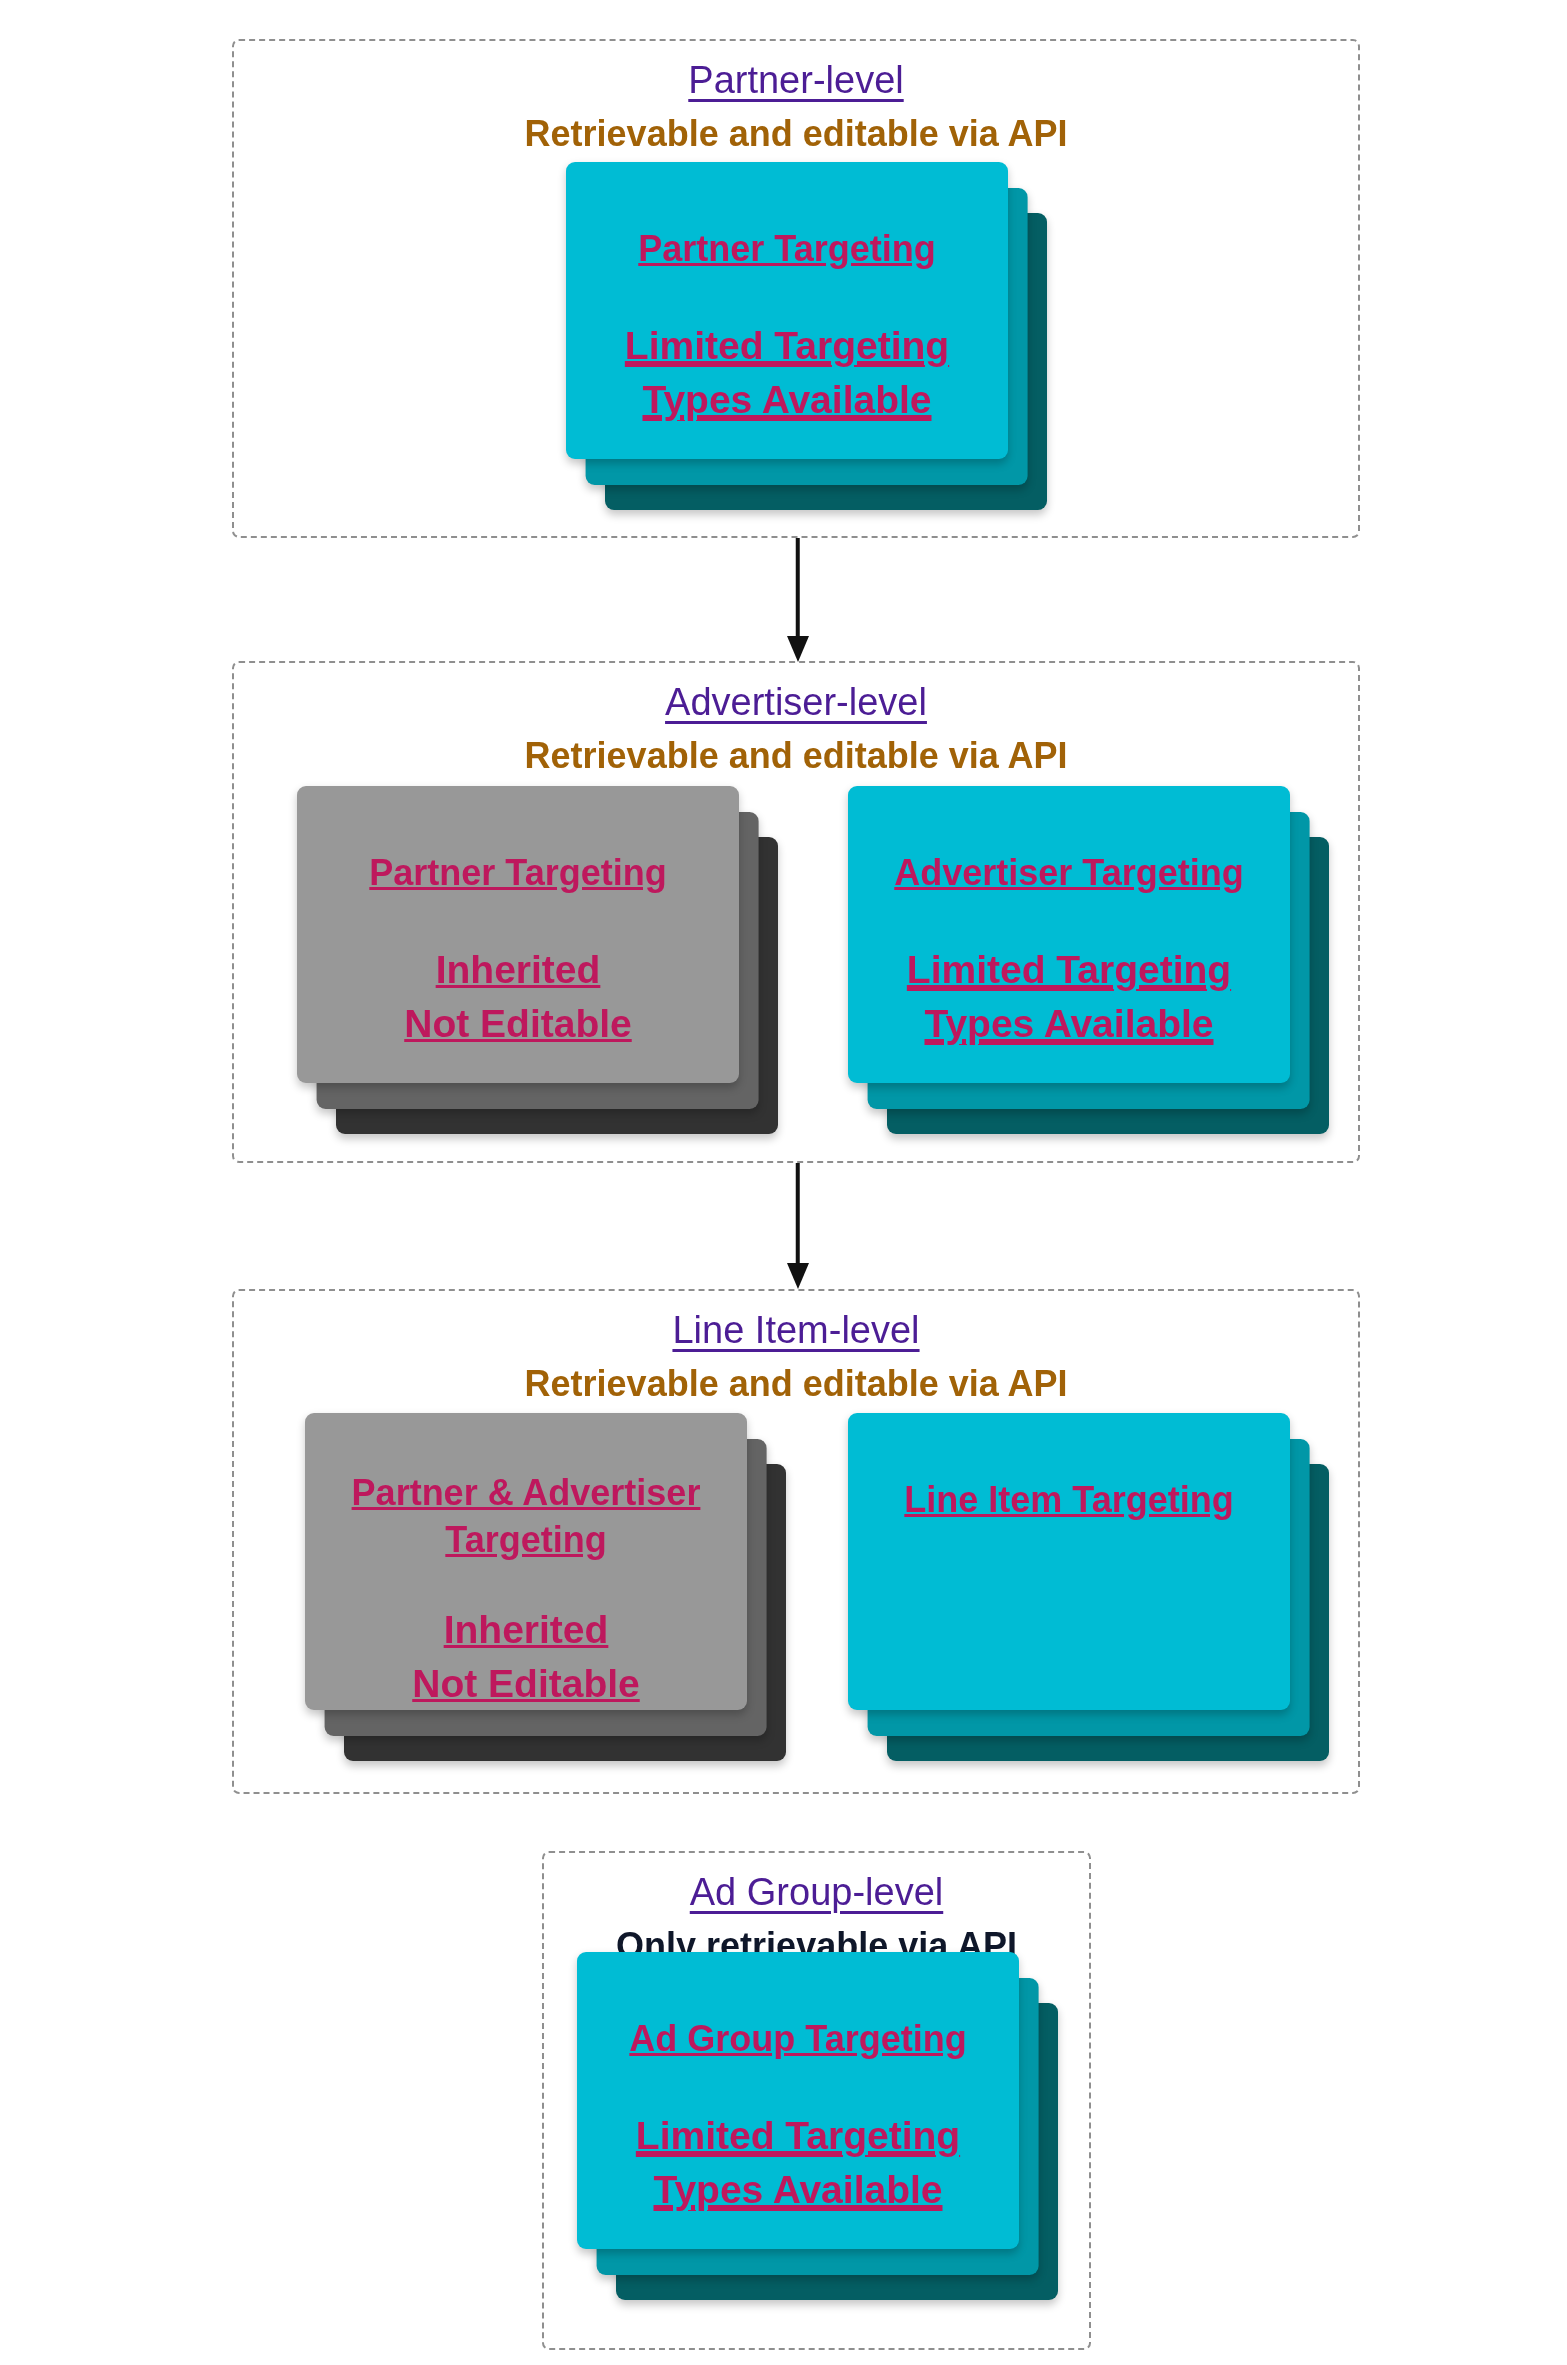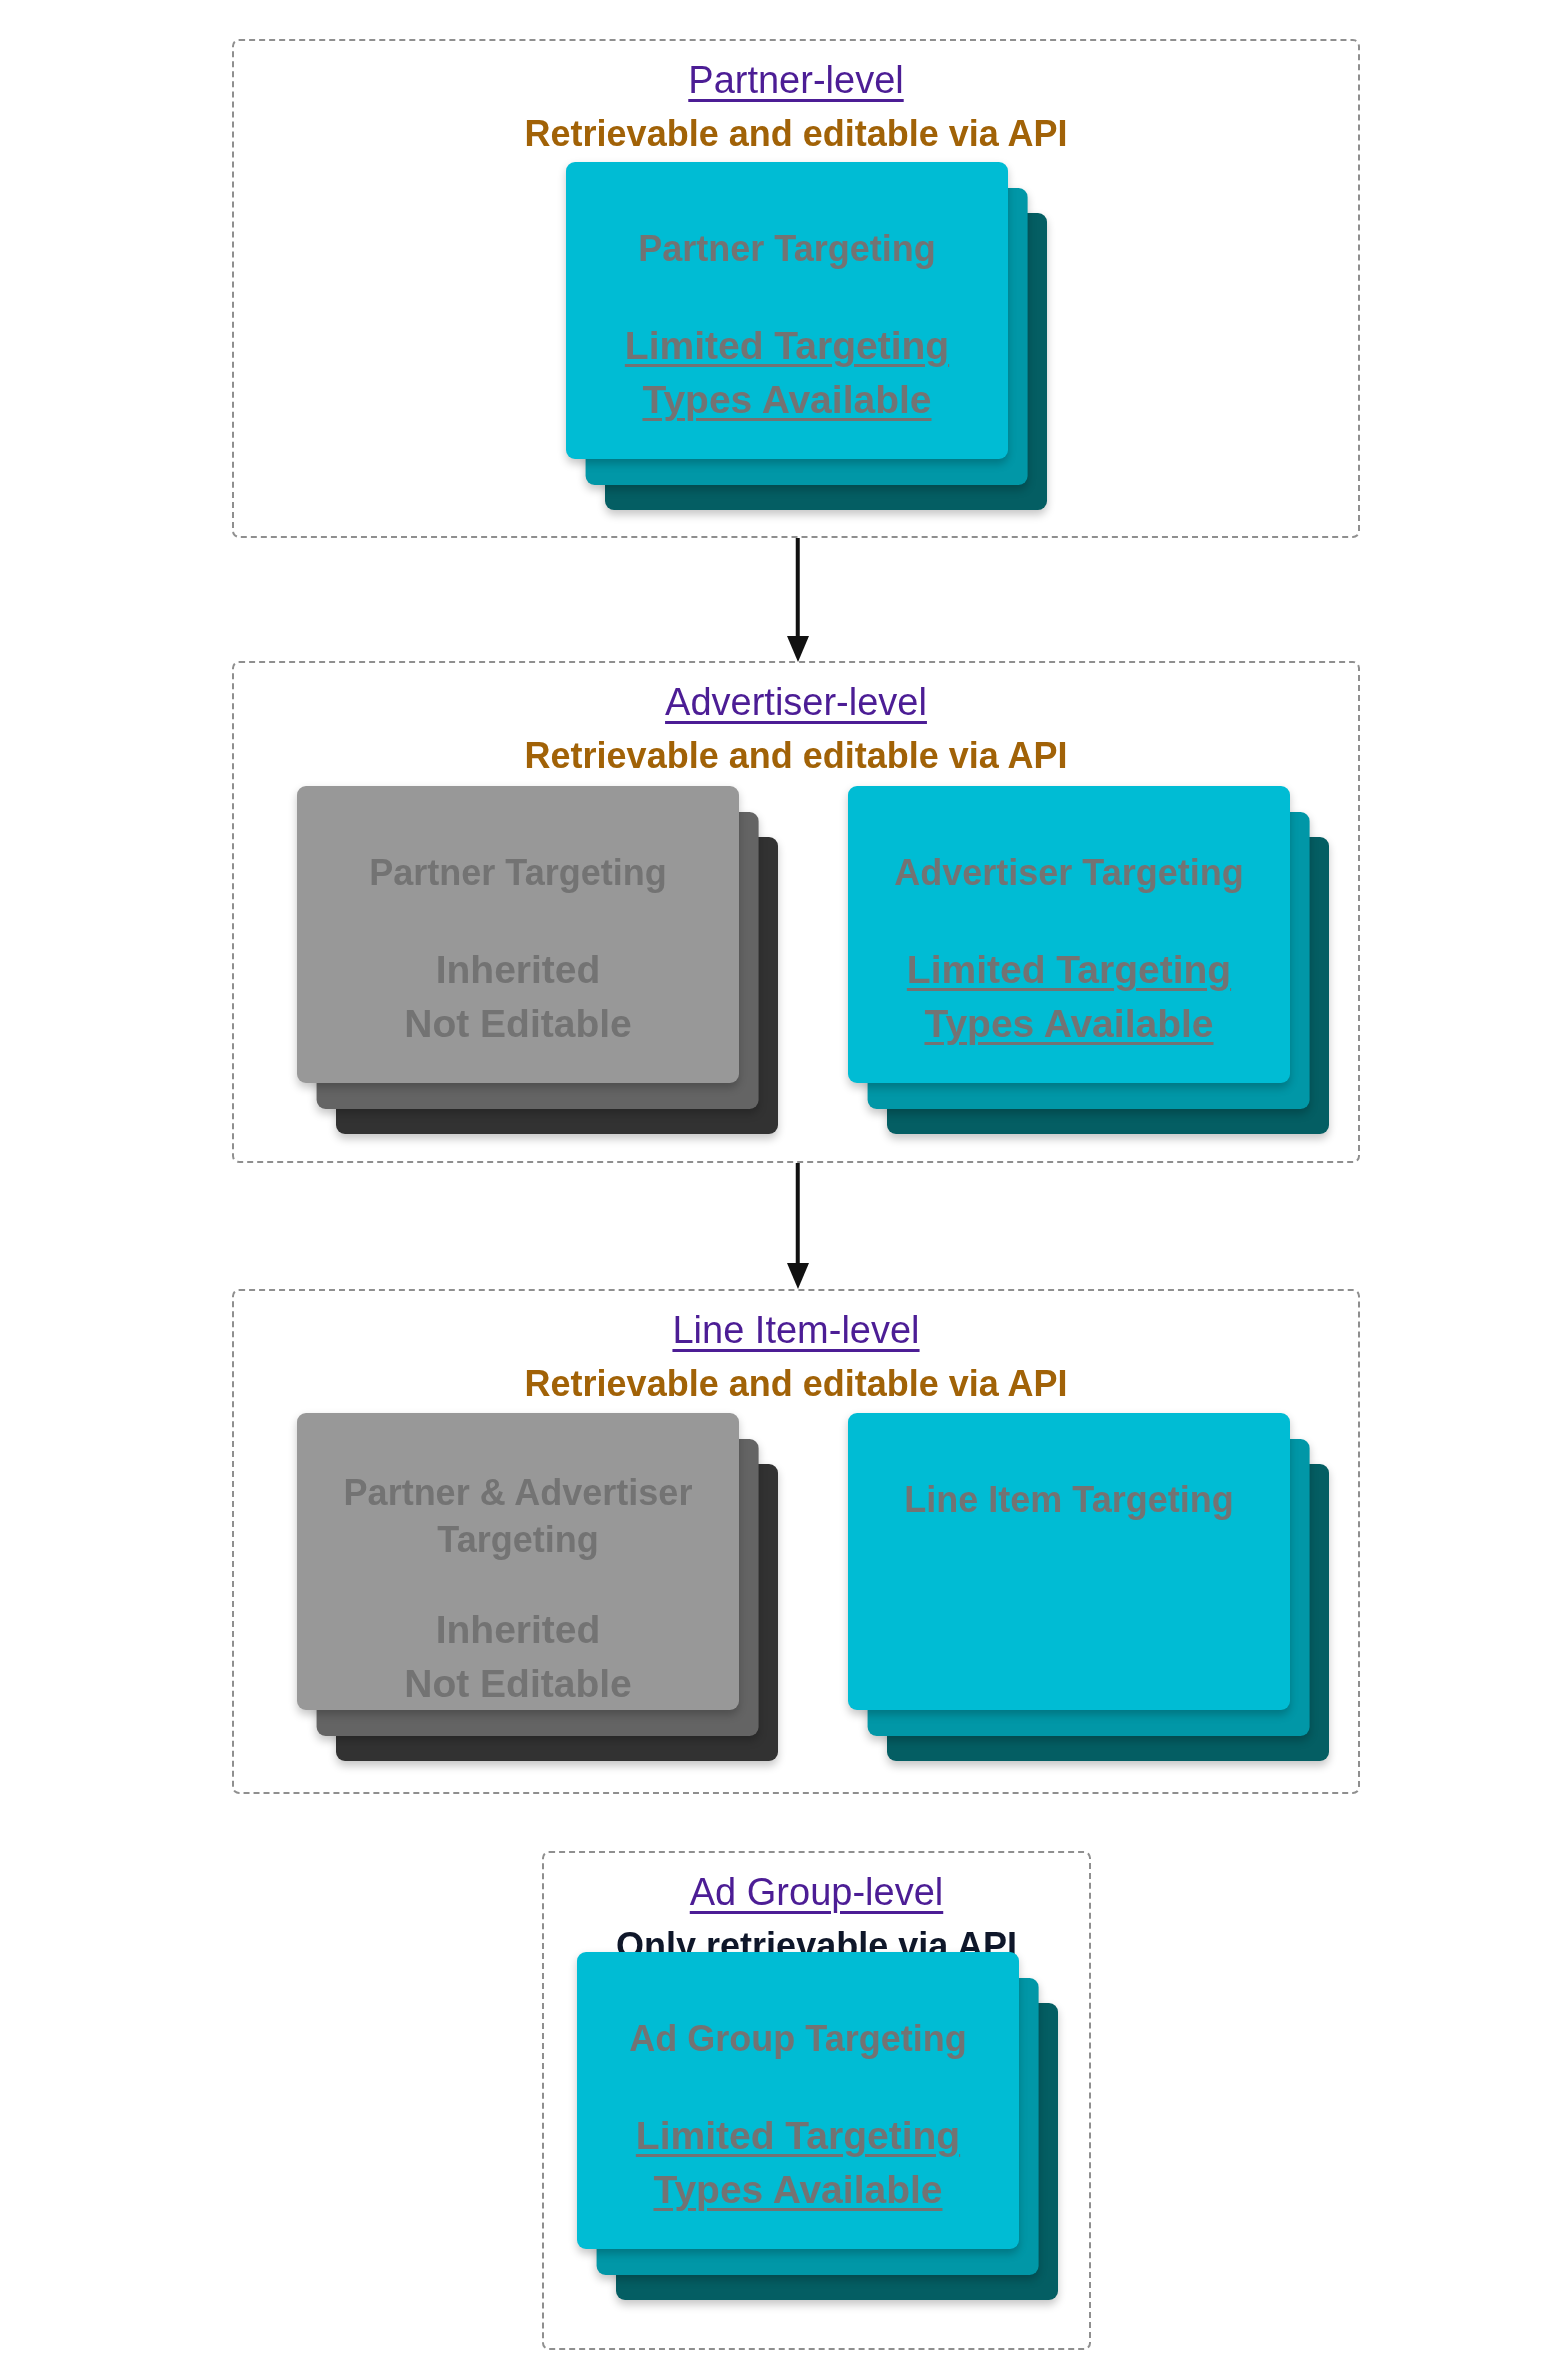--- a/index.html
+++ b/index.html
@@ -33,21 +33,21 @@
   .layer.mid{transform:translate(19.6px,26px);}
   .layer.back{transform:translate(39px,51px);}
   .teal .front{background:#00bcd4;}
   .teal .mid{background:#0197a7;}
   .teal .back{background:#045e63;}
   .gray .front{background:#989898;}
   .gray .mid{background:#646464;}
   .gray .back{background:#323232;}
   .card-face{
     position:absolute;left:0;top:0;width:442px;height:297px;border-radius:9px;
-    box-sizing:border-box;padding-top:64px;text-align:center;color:#737373;z-index:3;
+    box-sizing:border-box;padding-top:64px;text-align:center;color:#be185d;z-index:3;text-decoration:underline;
   }
   .card-title{
     font-size:36px;font-weight:700;line-height:1.3;max-width:393px;margin:0 auto;
   }
   .card-sub{
     margin-top:46px;font-size:39px;font-weight:700;line-height:1.4;
     max-width:375px;margin-left:auto;margin-right:auto;
   }
   .card-sub .line{display:block;}
   .underlined .card-sub{
@@ -122,21 +122,21 @@
   </div>
 
   <div class="arrow arrow2">
     <div class="shaft"></div>
     <div class="head"></div>
   </div>
 
   <div class="section sec3">
     <div class="sec-title">Line Item-level</div>
     <div class="sec-subtitle">Retrievable and editable via API</div>
-    <div class="stack gray" style="left:63px;top:122px;">
+    <div class="stack gray" style="left:71px;top:122px;">
       <div class="layer back"></div>
       <div class="layer mid"></div>
       <div class="layer front"></div>
       <div class="card-face" style="padding-top:57px;">
         <div class="card-title">Partner &amp; Advertiser Targeting</div>
         <div class="card-sub" style="margin-top:39px;">
           <span class="line">Inherited</span>
           <span class="line">Not Editable</span>
         </div>
       </div>

